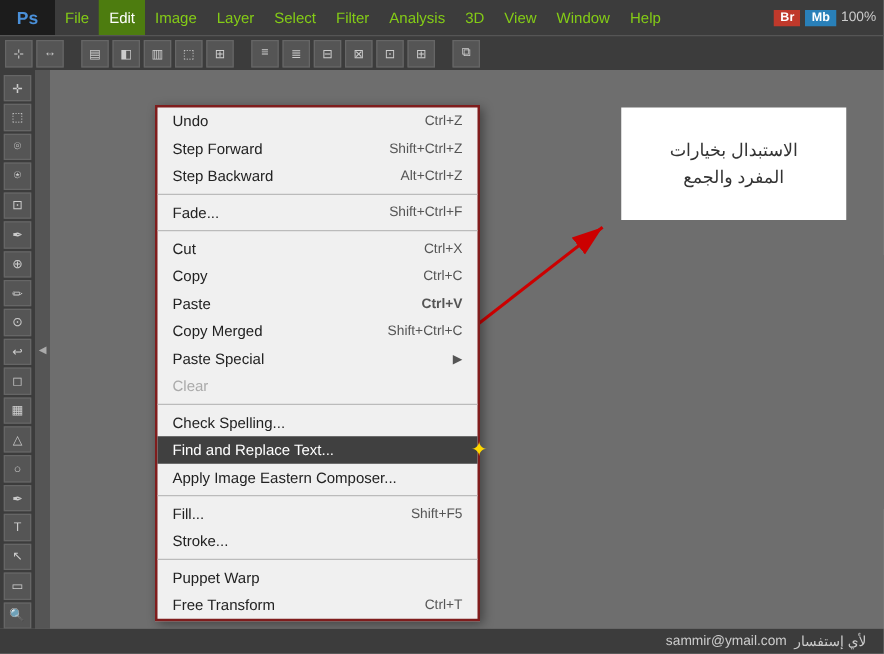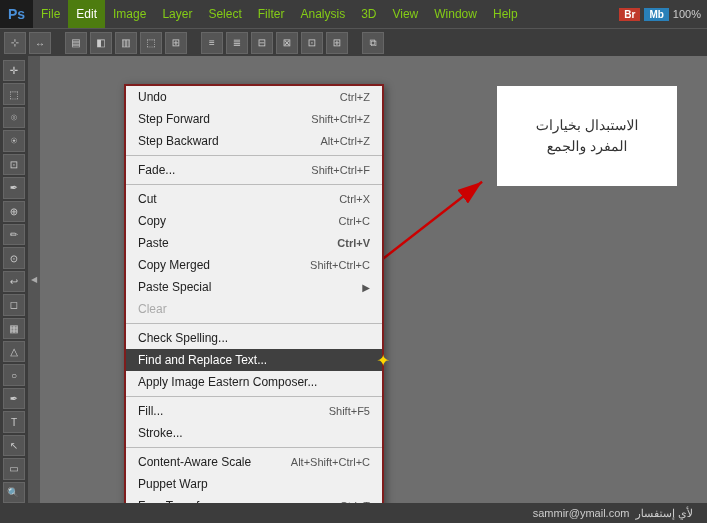--- a/index.html
+++ b/index.html
@@ -17,21 +17,21 @@
     .menubar {
       width: 100%;
       height: 28px;
       background: #3c3c3c;
       display: flex;
       align-items: center;
       position: relative;
       z-index: 100;
     }
     .ps-logo {
-      width: 33px;
+      width: 44px;
       height: 28px;
       background: #1c1c1c;
       display: flex;
       align-items: center;
       justify-content: center;
       color: #4a90d9;
       font-weight: bold;
       font-size: 14px;
       flex-shrink: 0;
     }
@@ -143,21 +143,21 @@
       position: relative;
       overflow: hidden;
     }
 
     
     .canvas-text-box {
       position: absolute;
       right: 30px;
       top: 30px;
       width: 180px;
-      height: 100px;
+      height: 90px;
       background: white;
       display: flex;
       align-items: center;
       justify-content: center;
       text-align: center;
       font-size: 14px;
       direction: rtl;
       color: #333;
       line-height: 1.5;
       padding: 10px;
@@ -419,24 +419,20 @@
       <div class="dropdown-separator"></div>
       <div class="dropdown-item">
         <span class="item-label">Fill...</span>
         <span class="shortcut">Shift+F5</span>
       </div>
       <div class="dropdown-item">
         <span class="item-label">Stroke...</span>
       </div>
       <div class="dropdown-separator"></div>
       <div class="dropdown-item">
-        <span class="item-label">Content-Aware Scale</span>
-        <span class="shortcut">Alt+Shift+Ctrl+C</span>
-      </div>
-      <div class="dropdown-item">
         <span class="item-label">Puppet Warp</span>
       </div>
       <div class="dropdown-item">
         <span class="item-label">Free Transform</span>
         <span class="shortcut">Ctrl+T</span>
       </div>
 
     </div>
 
   </div>

